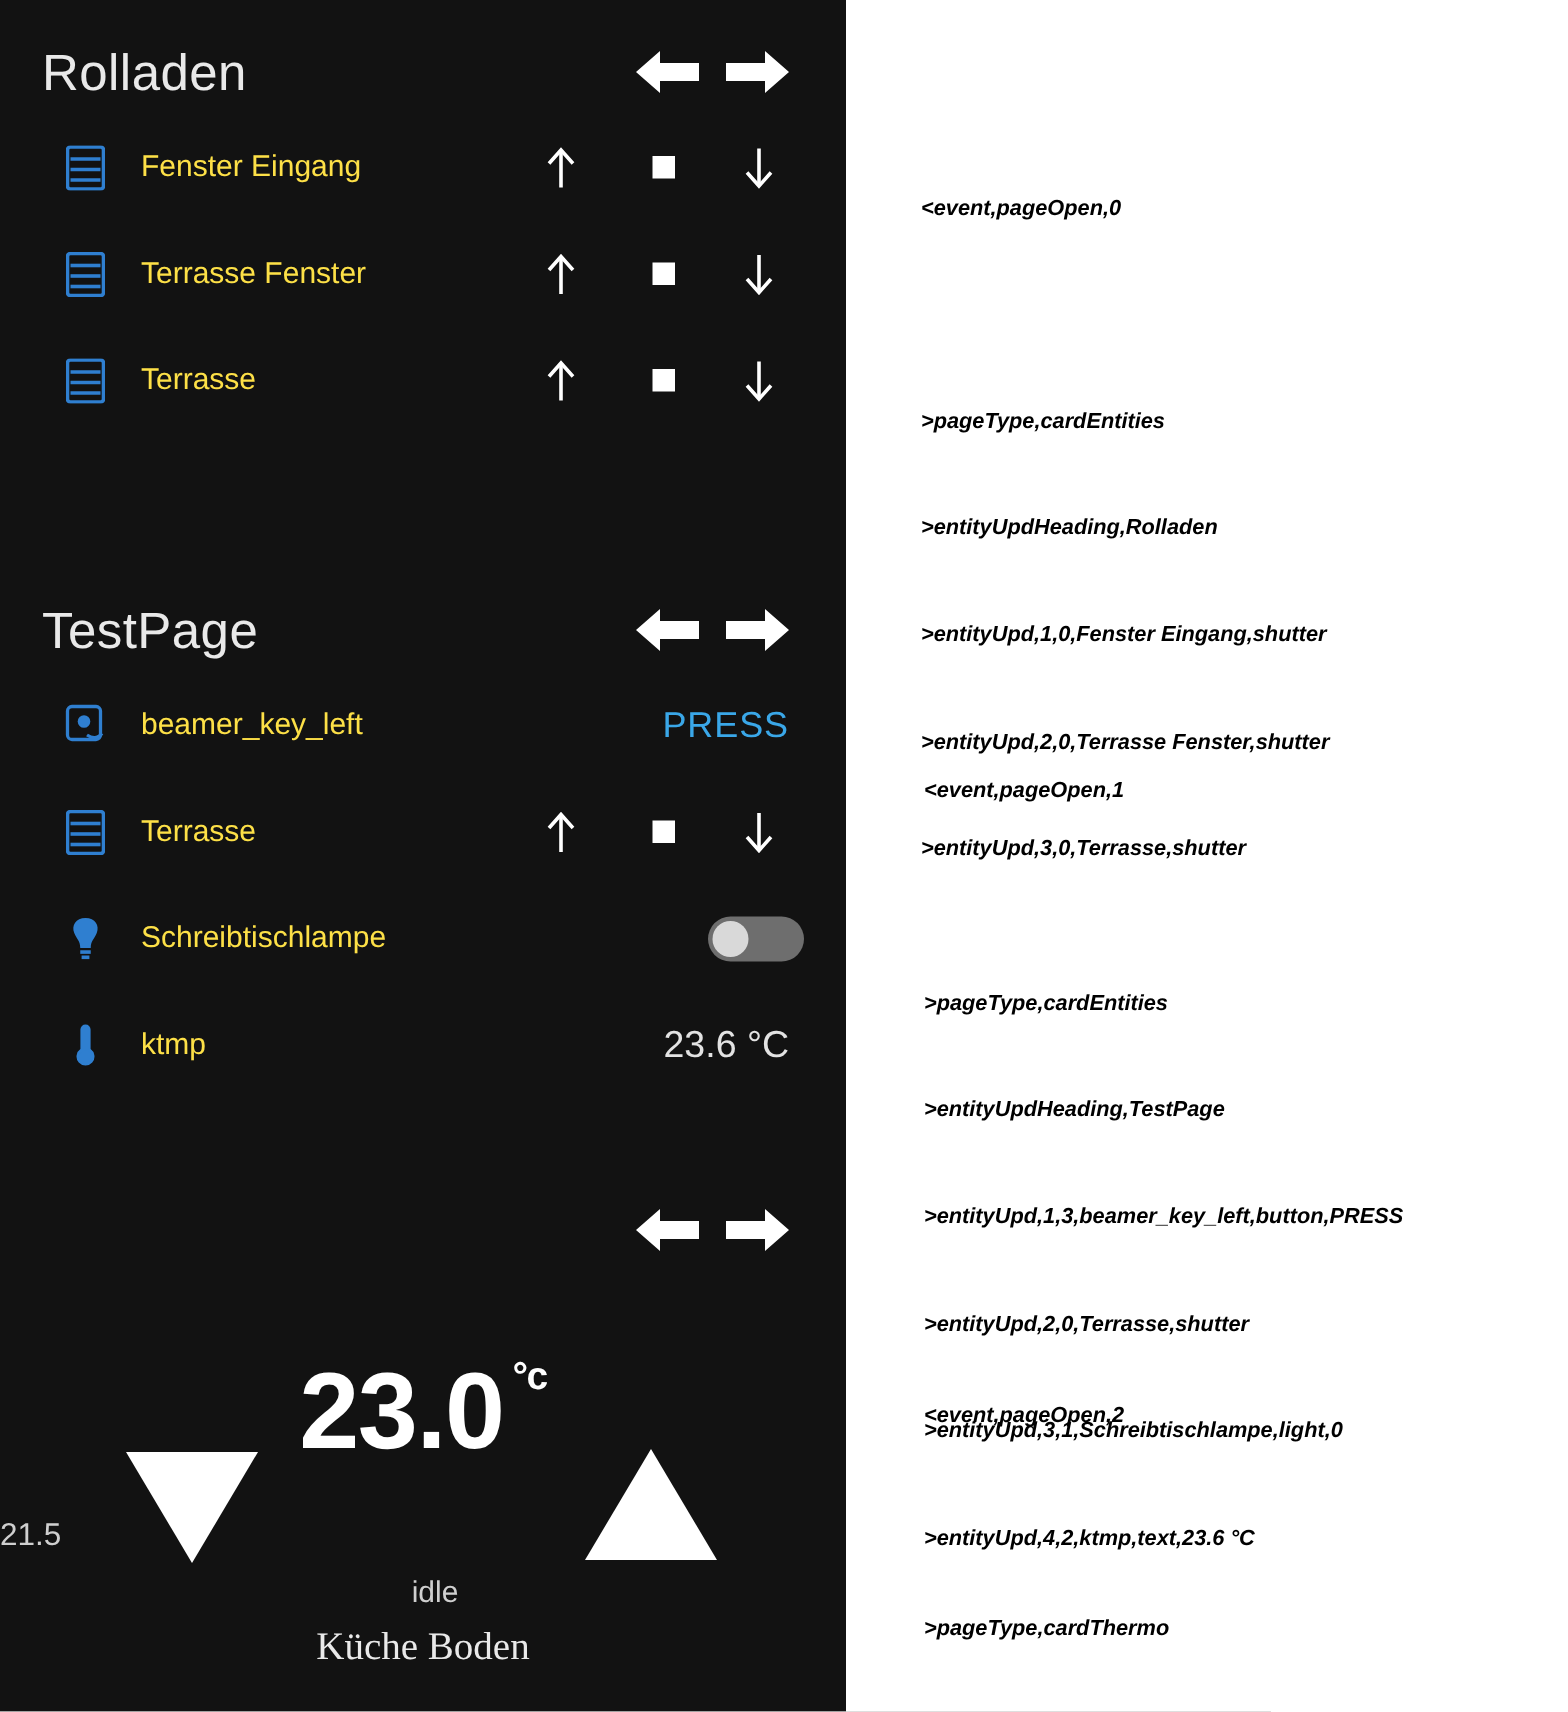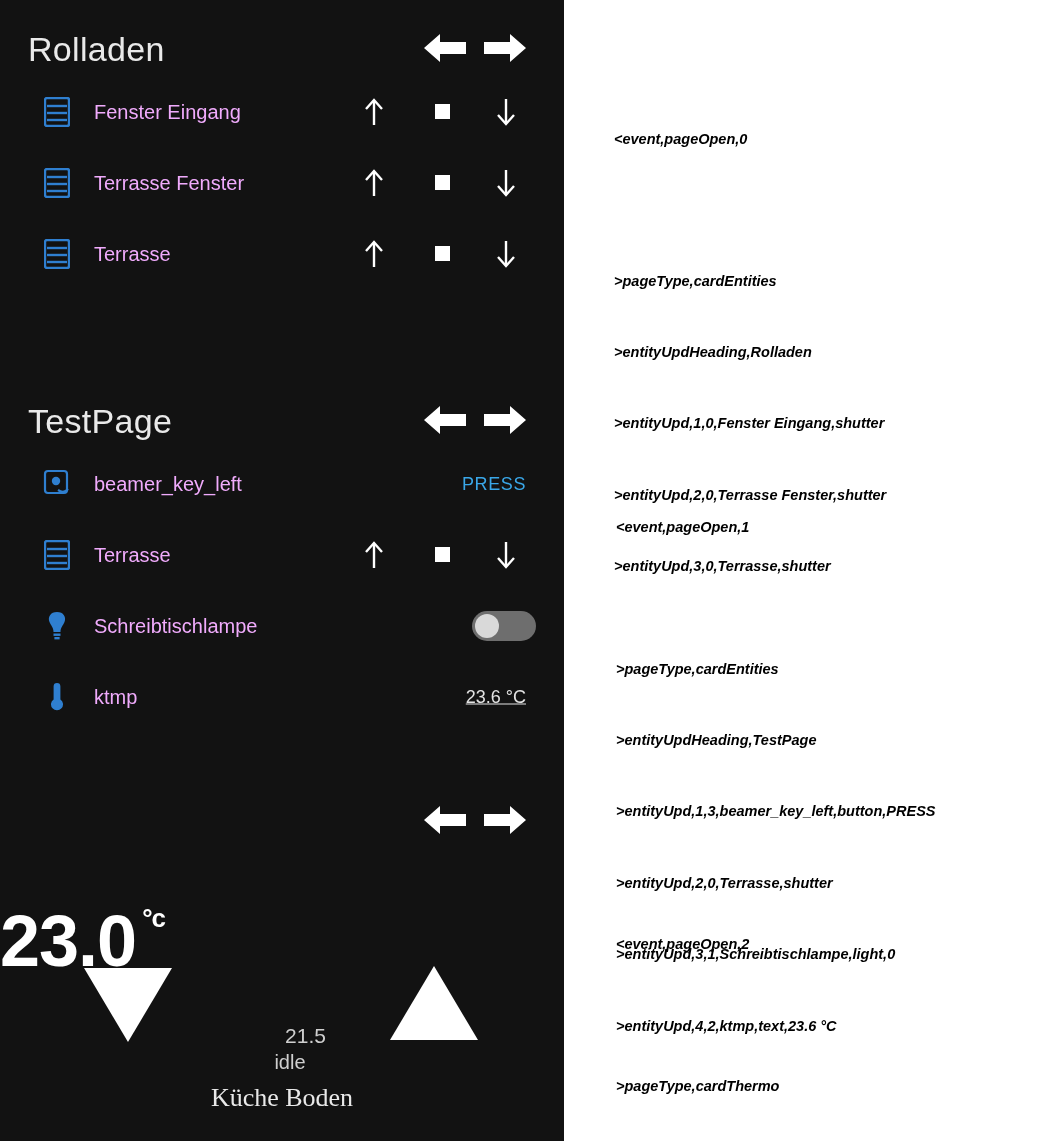--- a/index.html
+++ b/index.html
@@ -90,21 +90,21 @@
     display: flex;
     align-items: center;
     justify-content: center;
   }
   .row .label {
     position: absolute;
     left: 94px;
     top: 50%;
     transform: translateY(-50%);
     font-size: 20px;
-    color: #f0abfc;
+    color: #fde047;
     white-space: nowrap;
   }
   .shutter-ctrls {
     position: absolute;
     left: 340px;
     top: 50%;
     transform: translateY(-50%);
     width: 200px;
     height: 36px;
   }
@@ -124,33 +124,32 @@
   .stop-square {
     width: 15px;
     height: 15px;
     background: #ffffff;
   }
   .press-label {
     position: absolute;
     right: 38px;
     top: 50%;
     transform: translateY(-50%);
-    font-size: 18px;
+    font-size: 24px;
     color: #3aa7e8;
     letter-spacing: 0.6px;
     cursor: pointer;
   }
   .value-label {
     position: absolute;
     right: 38px;
     top: 50%;
     transform: translateY(-50%);
-    font-size: 18px;
+    font-size: 25px;
     color: #e3e3e3;
-    text-decoration: underline;
   }
   .toggle {
     position: absolute;
     right: 28px;
     top: 50%;
     transform: translateY(-50%);
     width: 64px;
     height: 30px;
     border-radius: 15px;
     background: #6e6e6e;
@@ -169,43 +168,41 @@
   
   .thermo-body {
     position: relative;
     height: 293px;
   }
   .thermo-temp {
     position: absolute;
     left: 0;
     right: 0;
     top: 52px;
-    text-align: left;
+    text-align: center;
     font-size: 72px;
     font-weight: bold;
     color: #ffffff;
     letter-spacing: -1px;
   }
   .thermo-unit {
     font-size: 26px;
     font-weight: bold;
     vertical-align: super;
     margin-left: 6px;
     position: relative;
     top: -14px;
   }
   .thermo-target {
     position: absolute;
     left: 0;
     right: 0;
-    top: 176px;
-    text-align: center;
+    top: 164px;
     font-size: 21px;
     color: #cfcfcf;
-    padding-left: 47px;
   }
   .thermo-state {
     position: absolute;
     left: 0;
     right: 0;
     top: 203px;
     text-align: center;
     font-size: 20px;
     color: #cfcfcf;
     margin-left: 16px;

